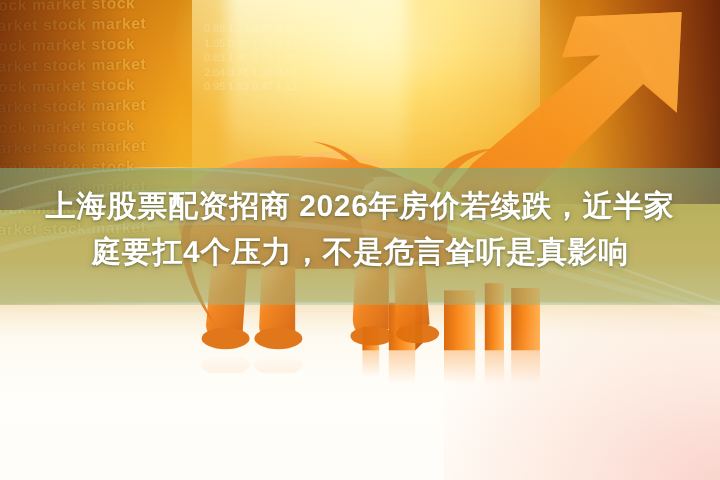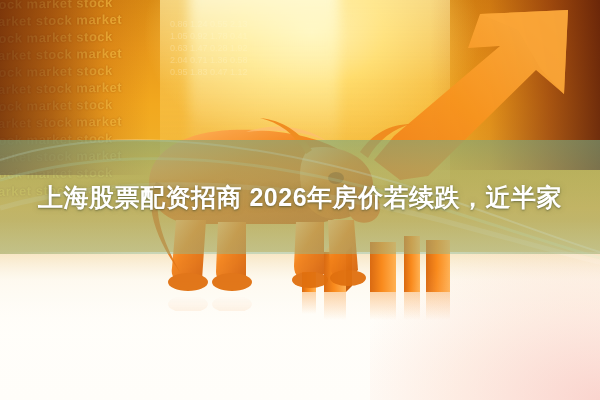--- a/index.html
+++ b/index.html
@@ -177,26 +177,26 @@
     background: linear-gradient(to bottom,
       rgba(122,168,128,0.62) 0%,
       rgba(134,176,133,0.52) 25%,
       rgba(146,180,132,0.46) 60%,
       rgba(150,182,134,0.50) 100%);
   }
 
   
   .headline {
     position: absolute;
-    left: 0; top: 140px;
+    left: 0; top: 156px;
     width: 100%; height: 114px;
     display: flex;
     flex-direction: column;
     align-items: center;
-    justify-content: center;
+    justify-content: flex-start;
     gap: 6px;
     text-align: center;
   }
   .hl-line {
     color: #ffffff;
     font-weight: 700;
     font-size: 25px;
     line-height: 32px;
     letter-spacing: 0.5px;
     text-shadow:
@@ -342,15 +342,16 @@
     <path d="M0,40 C120,0 280,26 420,70 C500,96 560,120 600,132" stroke="rgba(255,255,255,0.55)" stroke-width="2" fill="none"></path>
     <path d="M0,60 C140,18 300,44 440,88 C510,110 566,128 600,138" stroke="rgba(210,255,225,0.40)" stroke-width="3" fill="none"></path>
     <path d="M0,88 C150,46 320,66 470,108 C530,124 572,136 600,142" stroke="rgba(255,255,255,0.30)" stroke-width="5" fill="none"></path>
   </svg>
 
   <div class="bg-peach-br"></div>
 
   <div class="green-band"></div>
   <div class="headline">
     <div class="hl-line">上海股票配资招商 2026年房价若续跌，近半家</div>
+    <div class="hl-line">庭要扛4个压力，不是危言耸听是真影响</div>
   </div>
 
 </div>
 
 </body></html>

